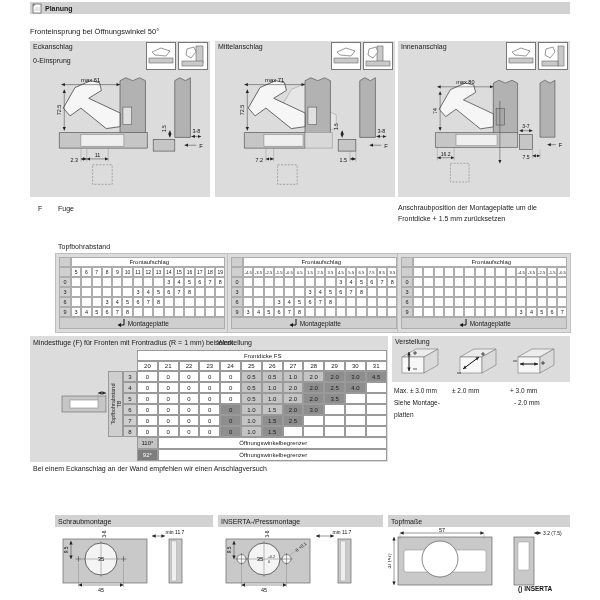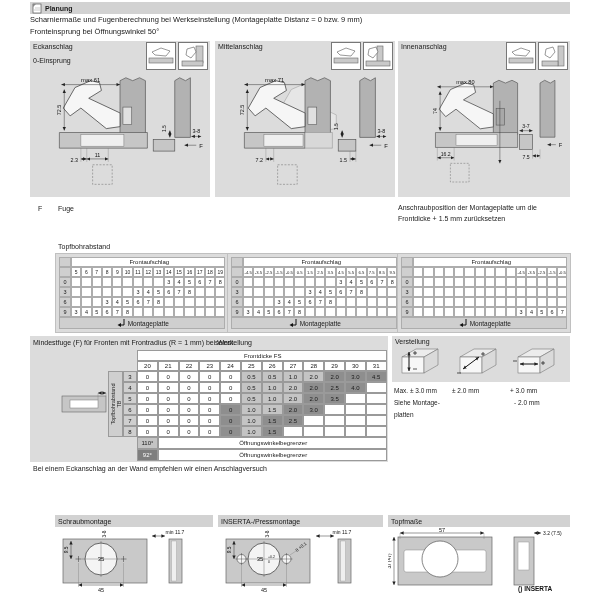--- a/index.html
+++ b/index.html
@@ -81,21 +81,20 @@
 
   <div class="secbar">
     <svg width="10" height="11" viewBox="0 0 10 11">
       <rect x="1" y="1" width="8" height="9" fill="#fff" stroke="#555" stroke-width="0.7"></rect>
       <polygon points="1,1 4,1 1,4" fill="#888"></polygon>
       <line x1="3" y1="5" x2="8" y2="5" stroke="#999" stroke-width="0.5"></line>
       <line x1="2" y1="7" x2="8" y2="7" stroke="#999" stroke-width="0.5"></line>
     </svg>
     <span class="lbl">Planung</span>
   </div>
-  <div class="sub" style="top:15px">Scharniermaße und Fugenberechnung bei Werkseinstellung (Montageplatte Distanz = 0 bzw. 9 mm)</div>
   <div class="sub" style="top:27px">Fronteinsprung bei Öffnungswinkel 50°</div>
 
   <div class="panel" style="left:30px;width:180px">
     <div class="ptitle">Eckanschlag</div>
     <div class="thumb a">
       <svg width="28" height="26" viewBox="0 0 28 26">
         <rect x="2" y="15" width="24" height="5" fill="#c9c9c9" stroke="#666" stroke-width="0.6"></rect>
         <path d="M5,9 L14,5 L23,8 L19,13 L8,12 Z" fill="#fff" stroke="#555" stroke-width="0.6"></path>
       </svg>
     </div>

